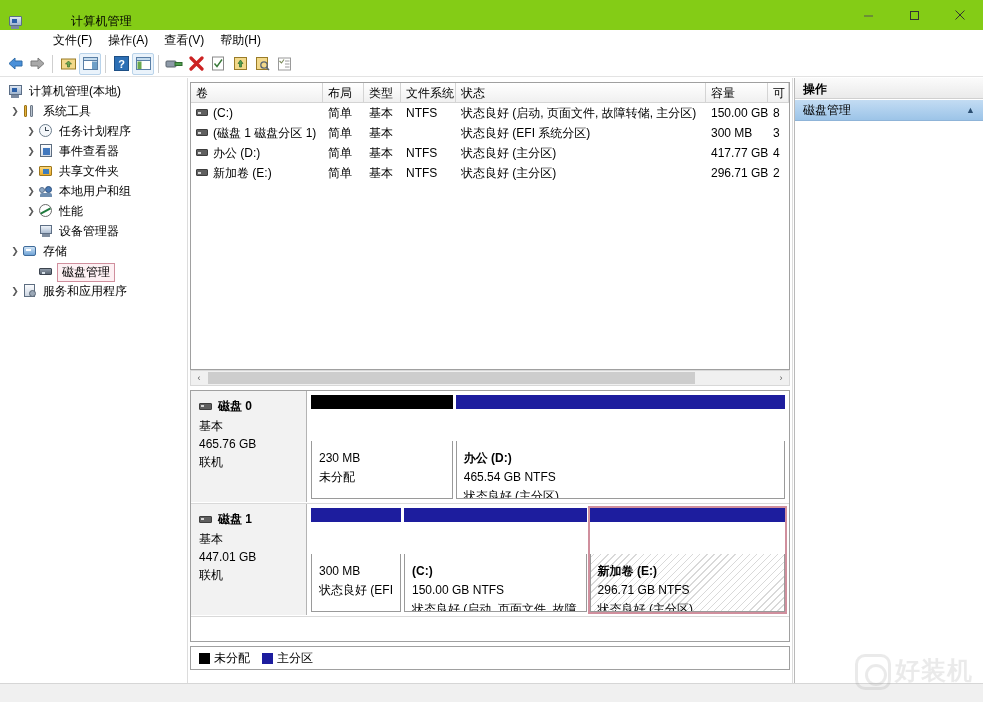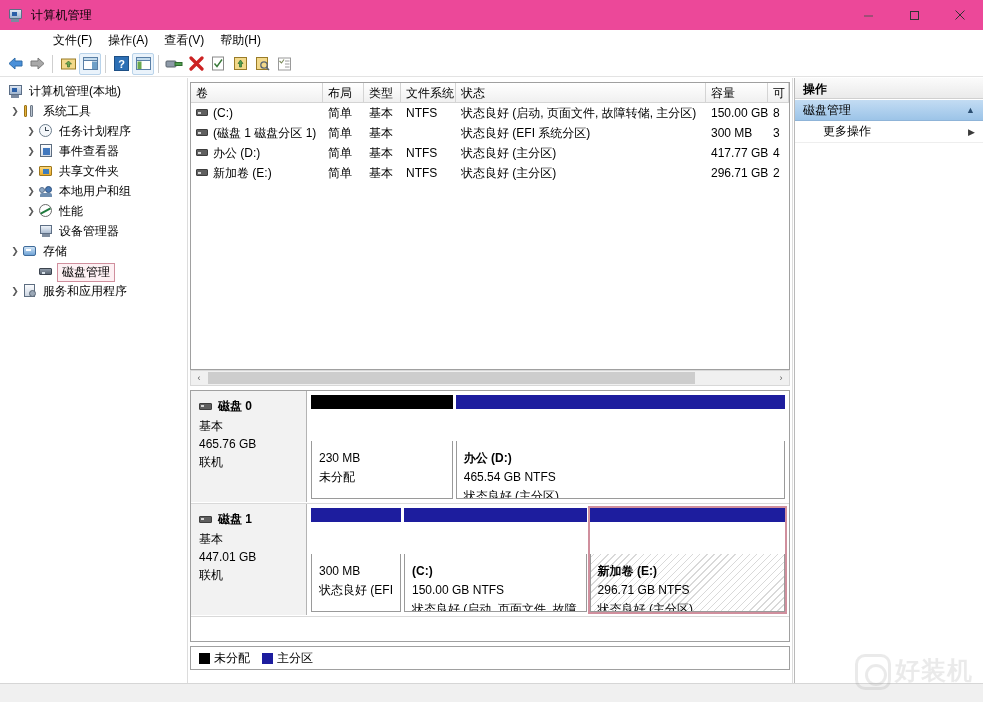--- a/index.html
+++ b/index.html
@@ -11,22 +11,22 @@
     font-family: "Liberation Sans", "DejaVu Sans", sans-serif;
     font-size: 12px;
     color: #000;
     -webkit-font-smoothing: none;
   }
   .app { position: relative; width: 983px; height: 702px; background: #fff; }
 
   
   .titlebar {
     position: absolute; left: 0; top: 0; width: 983px; height: 30px;
-    background: #ec4899;
-    display: flex; align-items: center;
+    background: #84cc16;
+    display: flex; align-items: flex-end; gap: 40px;
   }
   .title-icon {
     width: 16px; height: 16px; margin-left: 8px; margin-right: 7px;
     position: relative; flex: none;
   }
   .title-icon .mon {
     position: absolute; left: 0; top: 1px; width: 14px; height: 11px;
     background: linear-gradient(#e9eef5,#b9c8dd);
     border: 1px solid #5c6f86; border-radius: 1px;
   }
@@ -602,24 +602,20 @@
     </div>
 
   </div>
 
   <div class="actions-pane">
     <div class="actions-title">操作</div>
     <div class="act-group">
       <span>磁盘管理</span>
       <span class="act-caret">▲</span>
     </div>
-    <div class="act-item">
-      <span>更多操作</span>
-      <span class="act-arrow">▶</span>
-    </div>
   </div>
 
   <div class="statusbar"></div>
   <div class="watermark">
     <div class="wm-logo"></div>
     <div class="wm-text">好装机</div>
   </div>
 
 </div>
 

